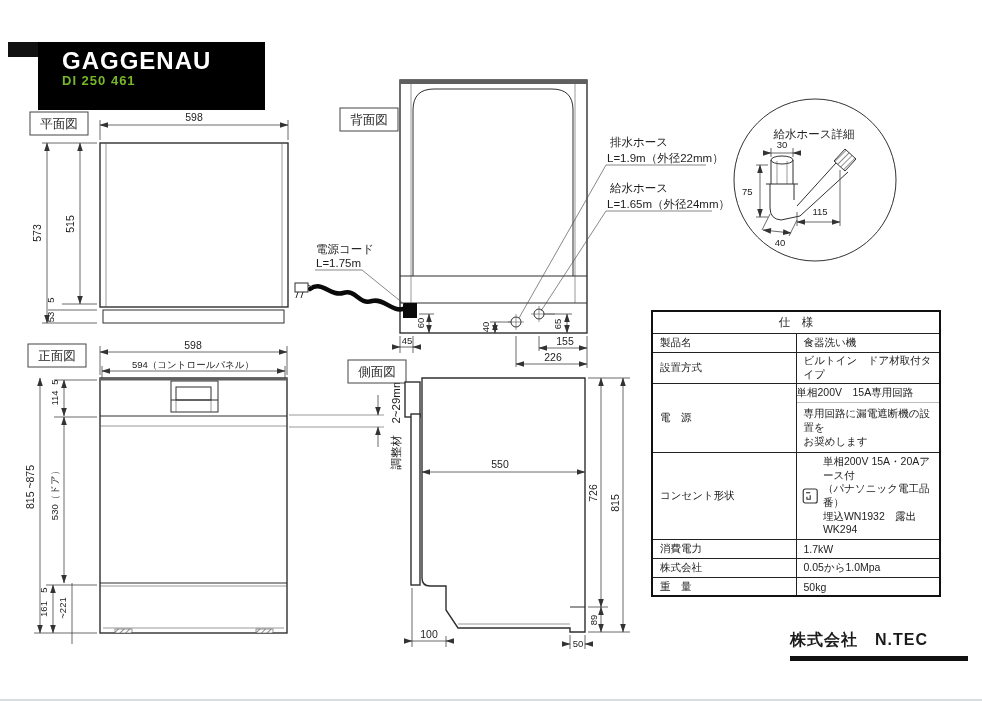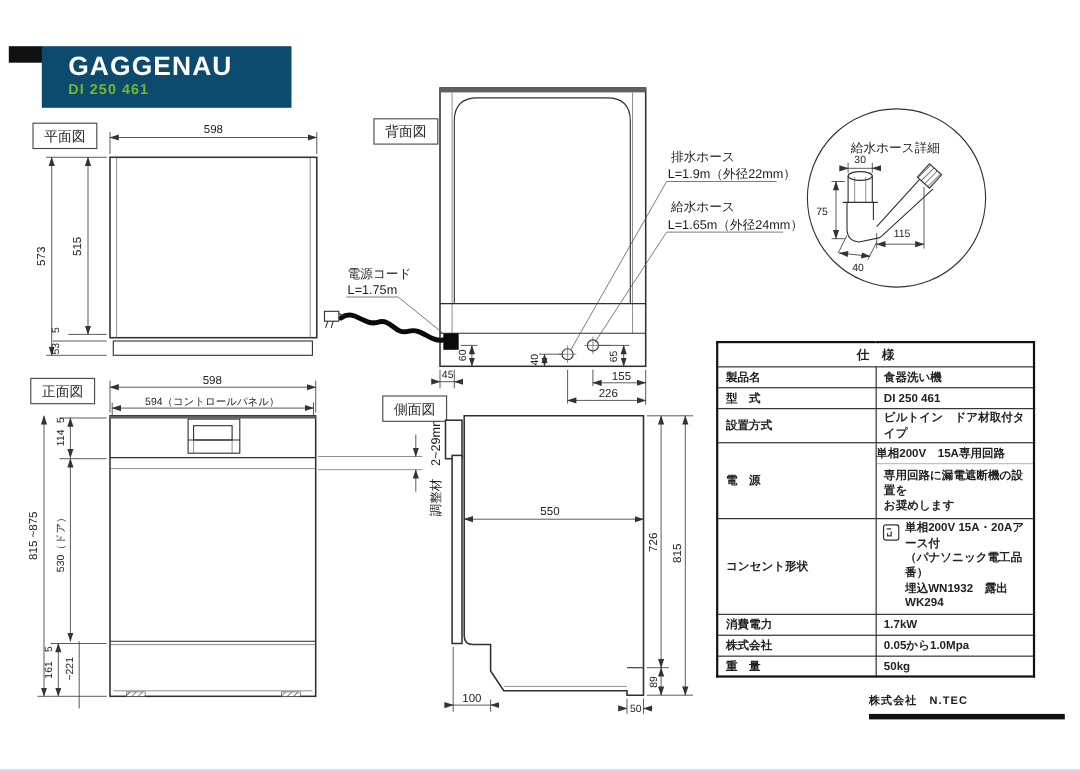--- a/index.html
+++ b/index.html
@@ -4,56 +4,56 @@
 <style>
   * { margin:0; padding:0; box-sizing:border-box; }
   html,body { background:#fff; }
   .page {
     position:relative; width:982px; height:701px; background:#ffffff;
     font-family:"Liberation Sans", sans-serif; color:#222; overflow:hidden;
     border-bottom:2px solid #d8dde0;
   }
   
   .logo-tab { position:absolute; left:8px; top:42px; width:31px; height:15px; background:#111; }
-  .logo-block { position:absolute; left:38px; top:42px; width:227px; height:56px; background:#0c4a6e; padding:8px 0 0 24px; }
+  .logo-block { position:absolute; left:38px; top:42px; width:227px; height:68px; background:#000000; padding:8px 0 0 24px; }
   .logo-brand { color:#fff; font-size:24px; font-weight:800; letter-spacing:1px; line-height:22px; }
   .logo-model { color:#76b82a; font-size:13px; font-weight:700; letter-spacing:1px; margin-top:1px; }
   
   svg.drawing { position:absolute; left:0; top:0; }
   .outline { fill:#ffffff; stroke:#2f2f2f; stroke-width:1.4; }
   .ol1 { fill:none; stroke:#2f2f2f; stroke-width:1; }
   .thin { fill:none; stroke:#555; stroke-width:0.6; }
   .dim  { fill:none; stroke:#444; stroke-width:0.8; }
   .lead { fill:none; stroke:#555; stroke-width:0.7; }
   .cord { fill:none; stroke:#0a0a0a; stroke-width:4.5; stroke-linecap:round; }
   .darkbar { fill:#5f5f5f; stroke:none; }
   text { font-family:"Liberation Sans", sans-serif; fill:#1d1d1d; }
   .dtext { font-size:10.5px; }
   .dtext-s { font-size:9.5px; }
   .ltext { font-size:12.5px; }
   .atext { font-size:11.5px; }
   .mid { text-anchor:middle; }
   .labelbox { fill:#fff; stroke:#444; stroke-width:1; }
   
   .spec { position:absolute; left:651px; top:310px; width:290px; }
-  .spec table { width:100%; border-collapse:collapse; table-layout:fixed; font-size:10.5px;font-weight:bold; }
+  .spec table { width:100%; border-collapse:collapse; table-layout:fixed; font-size:10.5px; }
   .spec td { border:1px solid #222; padding:1px 4px 1px 7px; vertical-align:middle; }
   .spec table { border:2px solid #111; }
   .spec .th td { text-align:center; font-size:11.5px; height:22px; padding:2px; }
   .spec .c1 { width:90px; }
   .spec tr.r td { height:19px;margin-left:24px; }
   .spec .power-cell { padding:0; }
   .spec .power-cell .p1 { padding:2px 4px 2px 0; height:19px; border-bottom:1px solid #bbb; display:flex; align-items:center; }
   .spec .power-cell .p2 { padding:3px 0 4px 7px; line-height:1.35; }
   .spec .outlet-cell { padding:2px 2px 2px 5px; }
-  .spec .outlet-flex { display:flex; align-items:flex-start; gap:5px; }
+  .spec .outlet-flex { display:flex; align-items:center; gap:5px; }
   .spec .outlet-lines { line-height:1.3; }
   
   .footer { position:absolute; left:790px; top:630px; width:180px; }
-  .footer .company { font-size:10px; font-weight:700; letter-spacing:1px; color:#1a1a1a; }
+  .footer .company { font-size:16px; font-weight:700; letter-spacing:1px; color:#1a1a1a; }
   .footer .bar { margin-top:5px; height:5px; background:#111; width:178px; }
 </style>
 </head>
 <body>
 
 <div class="page">
 
   <div class="logo-tab"></div>
   <div class="logo-block">
     <div class="logo-brand">GAGGENAU</div>
@@ -308,24 +308,20 @@
     <table>
       <tbody>
           <tr class="th">
         <td colspan="2">仕　様</td>
       </tr>
       <tr class="r">
         <td class="c1">製品名</td>
         <td>食器洗い機</td>
       </tr>
       <tr class="r">
-        <td class="c1">型　式</td>
-        <td>DI 250 461</td>
-      </tr>
-      <tr class="r">
         <td class="c1">設置方式</td>
         <td>ビルトイン　ドア材取付タイプ</td>
       </tr>
       <tr>
         <td class="c1">電　源</td>
         <td class="power-cell">
           <div class="p1">単相200V　15A専用回路</div>
           <div class="p2">
             <div>専用回路に漏電遮断機の設置を</div>
             <div>お奨めします</div>

